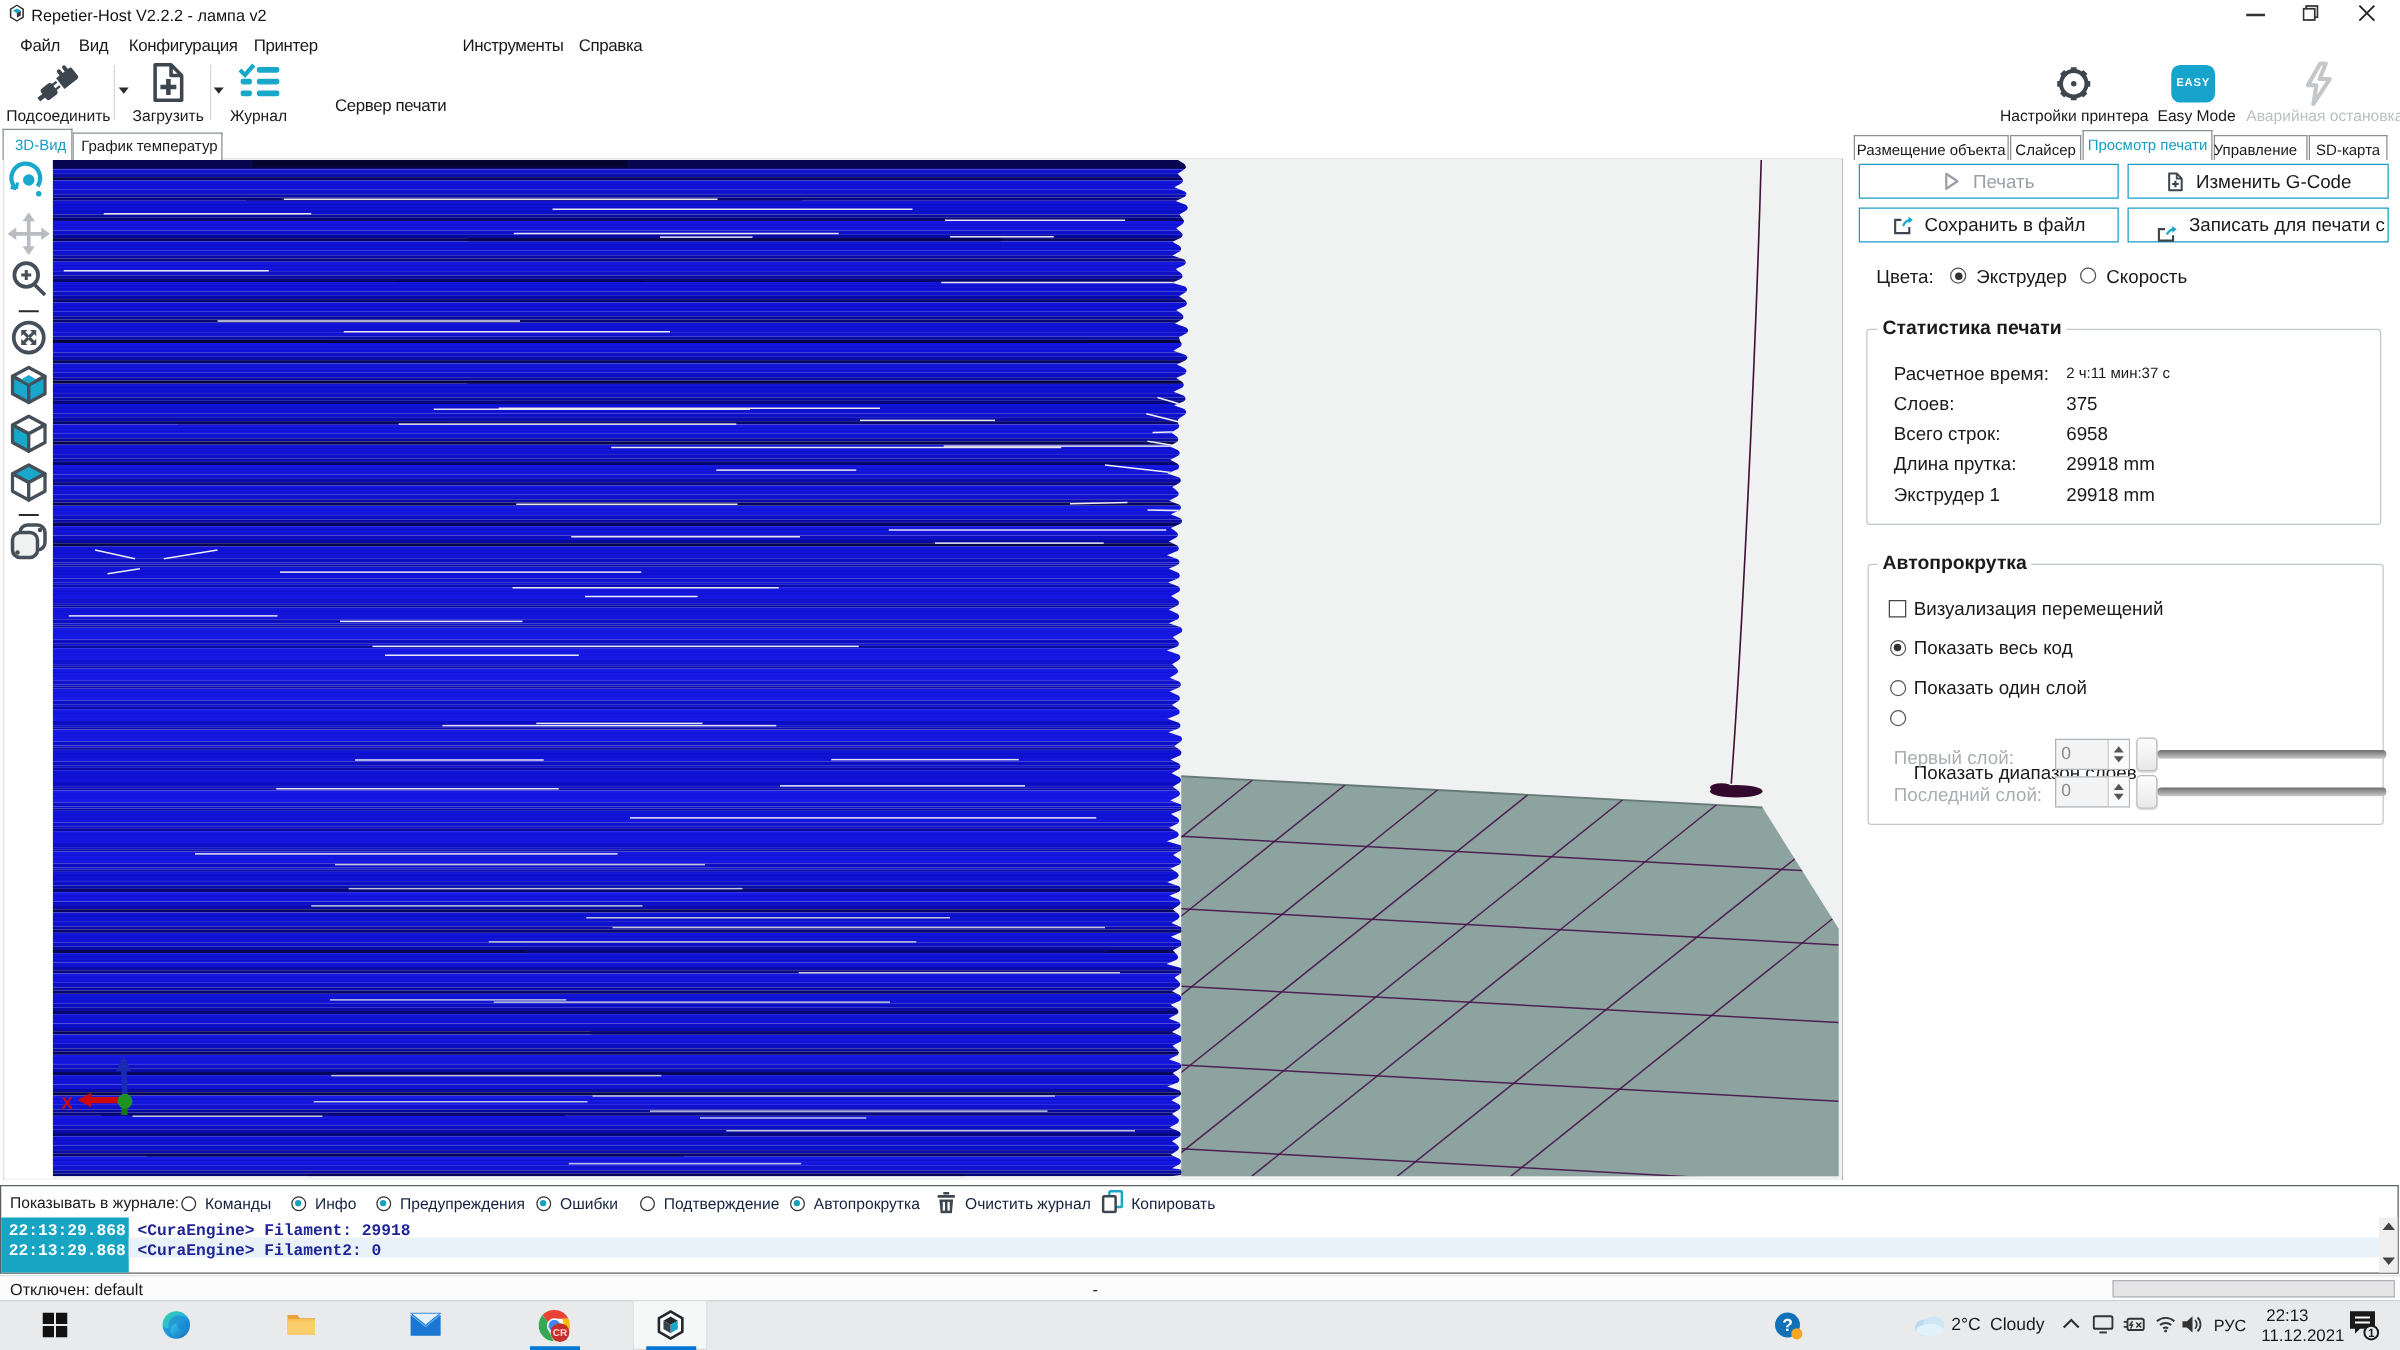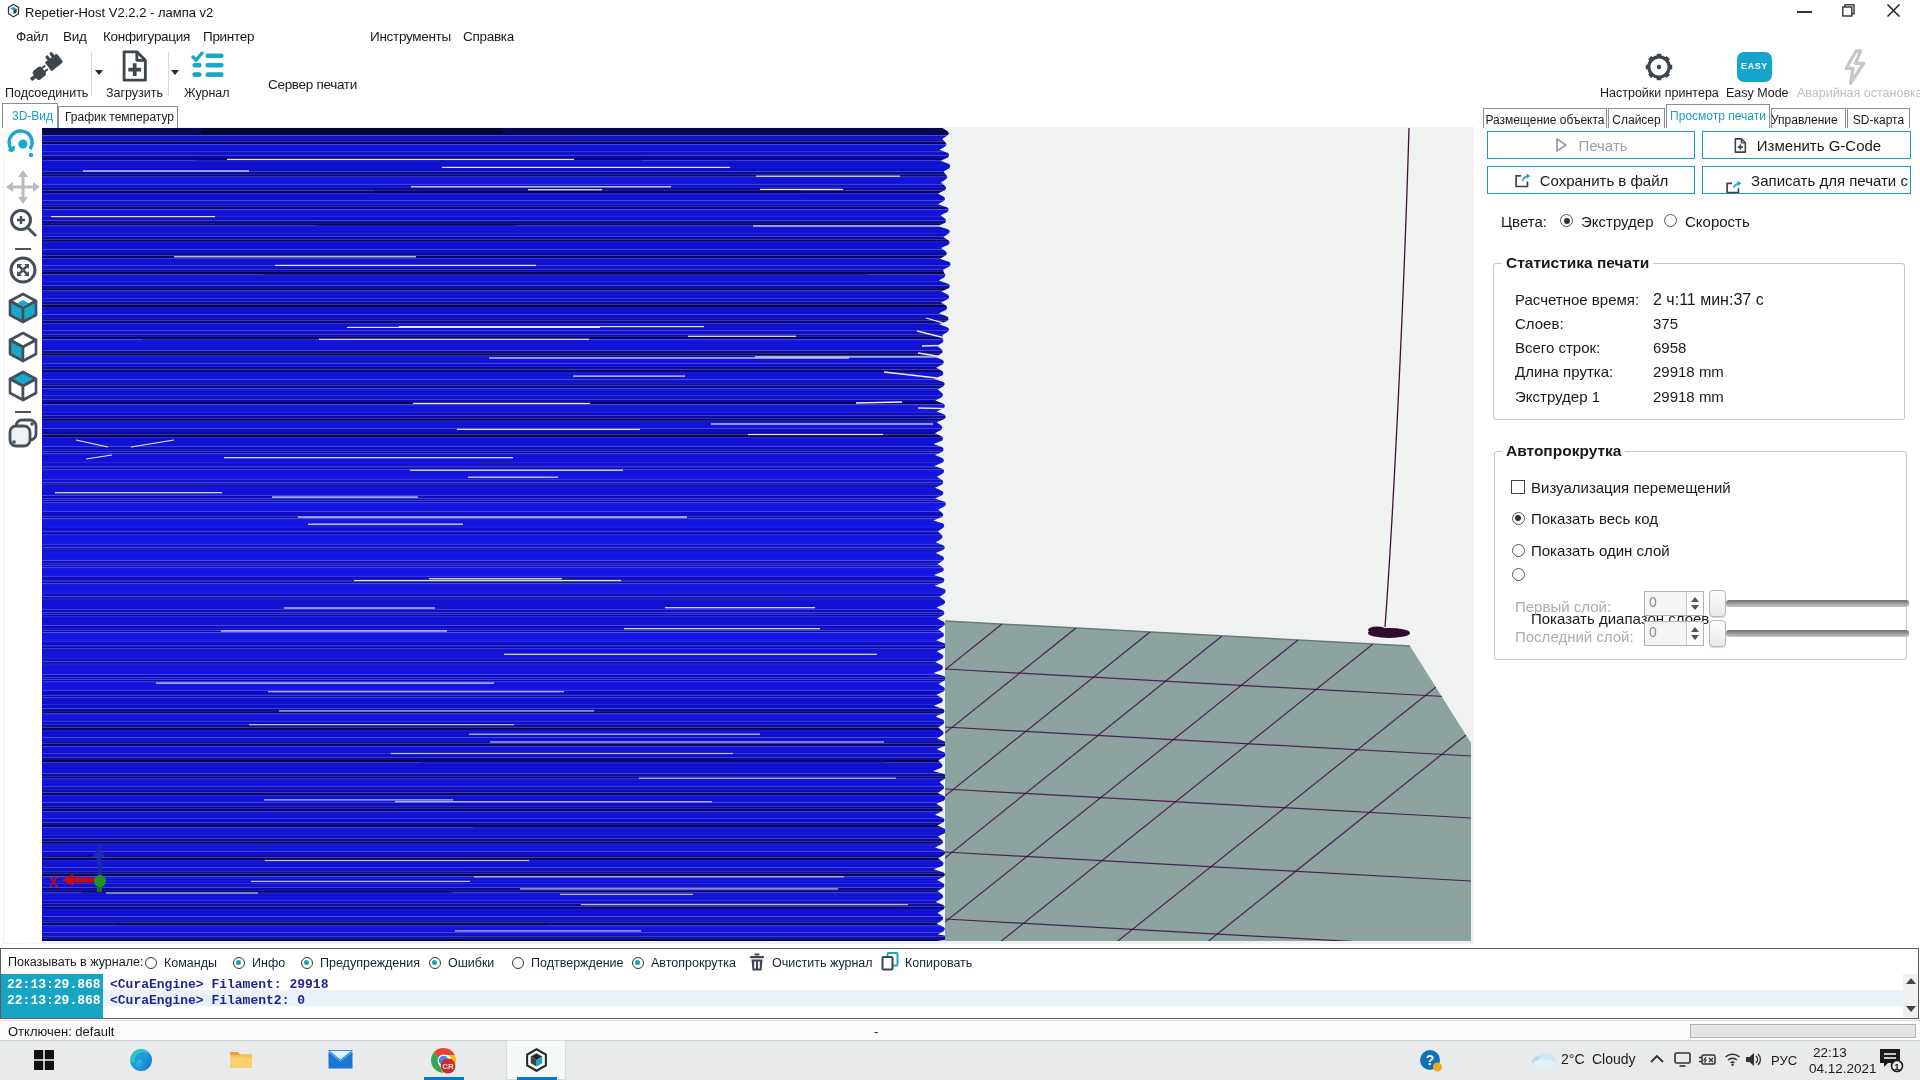--- a/index.html
+++ b/index.html
@@ -613,21 +613,21 @@
   </div>
 <div style="position:absolute;left:1501px;top:213px;font-family:'Liberation Sans',sans-serif;font-size:15px;color:#1a1a1a;font-weight:normal;white-space:nowrap;">Цвета:</div>
 <span style="position:absolute;left:1560px;top:214px;width:13px;height:13px;border:1.6px solid #555;border-radius:50%;background:#fff;box-sizing:border-box;"></span>
 <span style="position:absolute;left:1564px;top:218px;width:6px;height:6px;border-radius:50%;background:#333;"></span>
 <div style="position:absolute;left:1581px;top:213px;font-family:'Liberation Sans',sans-serif;font-size:15px;color:#1a1a1a;font-weight:normal;white-space:nowrap;">Экструдер</div>
 <span style="position:absolute;left:1664px;top:214px;width:13px;height:13px;border:1.6px solid #555;border-radius:50%;background:#fff;box-sizing:border-box;"></span>
 <div style="position:absolute;left:1685px;top:213px;font-family:'Liberation Sans',sans-serif;font-size:15px;color:#1a1a1a;font-weight:normal;white-space:nowrap;">Скорость</div>
 <div class="abs" style="left:1493px;top:263px;width:412px;height:157px;border:1px solid #c3c8cc;border-radius:3px"></div>
 <div style="position:absolute;left:1502px;top:254px;font-family:'Liberation Sans',sans-serif;font-size:15.5px;color:#1a1a1a;font-weight:normal;white-space:nowrap;"><span style="background:#fff;padding:0 4px;font-weight:bold">Статистика печати</span></div>
 <div style="position:absolute;left:1515px;top:291px;font-family:'Liberation Sans',sans-serif;font-size:15px;color:#1a1a1a;font-weight:normal;white-space:nowrap;">Расчетное время:</div>
-<div style="position:absolute;left:1653px;top:291px;font-family:'Liberation Sans',sans-serif;font-size:16px;color:#1a1a1a;font-weight:normal;white-space:nowrap;">2 ч:11 мин:37 с</div>
+<div style="position:absolute;left:1653px;top:291px;font-family:'Liberation Sans',sans-serif;font-size:12px;color:#1a1a1a;font-weight:normal;white-space:nowrap;">2 ч:11 мин:37 с</div>
 <div style="position:absolute;left:1515px;top:315px;font-family:'Liberation Sans',sans-serif;font-size:15px;color:#1a1a1a;font-weight:normal;white-space:nowrap;">Слоев:</div>
 <div style="position:absolute;left:1653px;top:315px;font-family:'Liberation Sans',sans-serif;font-size:15px;color:#1a1a1a;font-weight:normal;white-space:nowrap;">375</div>
 <div style="position:absolute;left:1515px;top:339px;font-family:'Liberation Sans',sans-serif;font-size:15px;color:#1a1a1a;font-weight:normal;white-space:nowrap;">Всего строк:</div>
 <div style="position:absolute;left:1653px;top:339px;font-family:'Liberation Sans',sans-serif;font-size:15px;color:#1a1a1a;font-weight:normal;white-space:nowrap;">6958</div>
 <div style="position:absolute;left:1515px;top:363px;font-family:'Liberation Sans',sans-serif;font-size:15px;color:#1a1a1a;font-weight:normal;white-space:nowrap;">Длина прутка:</div>
 <div style="position:absolute;left:1653px;top:363px;font-family:'Liberation Sans',sans-serif;font-size:15px;color:#1a1a1a;font-weight:normal;white-space:nowrap;">29918 mm</div>
 <div style="position:absolute;left:1515px;top:388px;font-family:'Liberation Sans',sans-serif;font-size:15px;color:#1a1a1a;font-weight:normal;white-space:nowrap;">Экструдер 1</div>
 <div style="position:absolute;left:1653px;top:388px;font-family:'Liberation Sans',sans-serif;font-size:15px;color:#1a1a1a;font-weight:normal;white-space:nowrap;">29918 mm</div>
 <div class="abs" style="left:1494px;top:451px;width:413px;height:209px;border:1px solid #c3c8cc;border-radius:3px"></div>
 <div style="position:absolute;left:1502px;top:442px;font-family:'Liberation Sans',sans-serif;font-size:15.5px;color:#1a1a1a;font-weight:normal;white-space:nowrap;"><span style="background:#fff;padding:0 4px;font-weight:bold">Автопрокрутка</span></div>
@@ -784,18 +784,18 @@
       <path d="M6.5 10.7 A 3.5 3.5 0 0 1 10.5 10.7"></path>
     </g>
     <circle cx="8.5" cy="12.8" r="1.2" fill="#333"></circle>
   </svg>
 <svg class="abs" style="left:1745px;top:1052px" width="18" height="15" viewBox="0 0 18 15">
     <path d="M1 5 h3.5 L9 1 V14 L4.5 10 H1 Z" fill="#333"></path>
     <path d="M11 4 A 5 5 0 0 1 11 11 M13 2 A 7.5 7.5 0 0 1 13 13" fill="none" stroke="#333" stroke-width="1.4"></path>
   </svg>
 <div style="position:absolute;left:1771px;top:1053px;font-family:'Liberation Sans',sans-serif;font-size:13px;color:#1a1a1a;font-weight:normal;white-space:nowrap;">РУС</div>
 <div style="position:absolute;left:1813px;top:1045px;font-family:'Liberation Sans',sans-serif;font-size:13.5px;color:#1a1a1a;font-weight:normal;white-space:nowrap;">22:13</div>
-<div style="position:absolute;left:1809px;top:1061px;font-family:'Liberation Sans',sans-serif;font-size:13.5px;color:#1a1a1a;font-weight:normal;white-space:nowrap;">04.12.2021</div>
+<div style="position:absolute;left:1809px;top:1061px;font-family:'Liberation Sans',sans-serif;font-size:13.5px;color:#1a1a1a;font-weight:normal;white-space:nowrap;">11.12.2021</div>
 <svg class="abs" style="left:1878px;top:1047px" width="26" height="26" viewBox="0 0 26 26">
 <path d="M2 2 h20 v14 h-12 l-4 4 v-4 h-4 Z" fill="#1a1a1a"></path>
 <path d="M6 7 h12 M6 11 h12" stroke="#fff" stroke-width="1.6"></path>
 <circle cx="19" cy="19" r="5.5" fill="#e8eaeb" stroke="#1a1a1a" stroke-width="1.6"></circle>
 <text x="19" y="22.6" font-size="9.5" font-weight="bold" fill="#1a1a1a" text-anchor="middle" font-family="Liberation Sans">1</text>
 </svg>
 </body></html>

